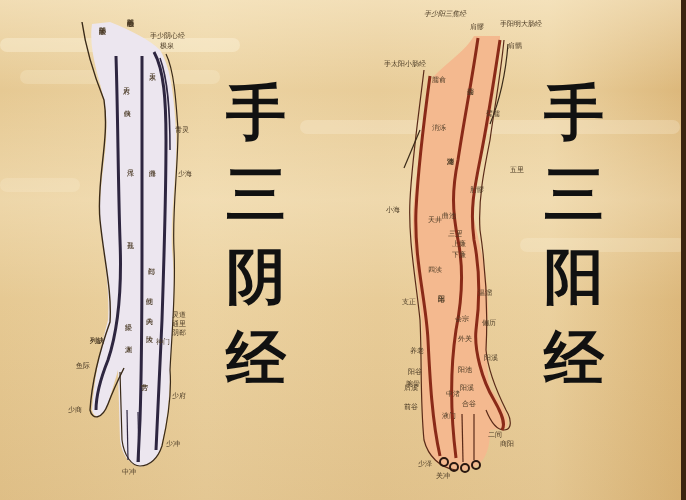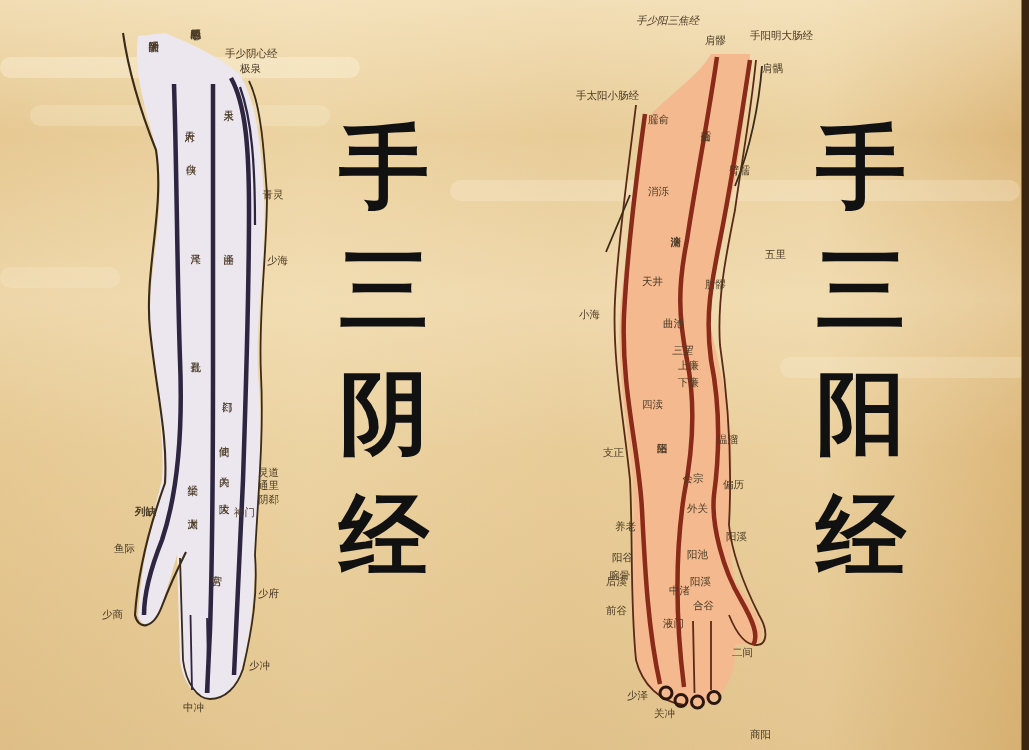--- a/index.html
+++ b/index.html
@@ -117,21 +117,21 @@
       <span class="lbl" style="left: 508px; top: 42px;">肩髃</span>
       <span class="lbl" style="left: 384px; top: 60px;">手太阳小肠经</span>
       <span class="lbl" style="left: 432px; top: 76px;">臑俞</span>
       <span class="lbl v" style="left: 466px; top: 82px;">臑会</span>
       <span class="lbl" style="left: 486px; top: 110px;">臂臑</span>
       <span class="lbl" style="left: 432px; top: 124px;">消泺</span>
       <span class="lbl v" style="left: 446px; top: 152px;">清冷渊</span>
       <span class="lbl" style="left: 490px; top: 166px; margin-left: 20px;">五里</span>
       <span class="lbl" style="left: 470px; top: 186px;">肘髎</span>
       <span class="lbl" style="left: 386px; top: 206px;">小海</span>
-      <span class="lbl" style="left: 428px; top: 184px;">天井</span>
+      <span class="lbl" style="left: 428px; top: 216px;">天井</span>
       <span class="lbl" style="left: 442px; top: 212px;">曲池</span>
       <span class="lbl" style="left: 448px; top: 230px; font-style: italic;">三里</span>
       <span class="lbl" style="left: 452px; top: 240px;">上廉</span>
       <span class="lbl" style="left: 452px; top: 251px;">下廉</span>
       <span class="lbl" style="left: 428px; top: 266px;">四渎</span>
       <span class="lbl" style="left: 402px; top: 298px;">支正</span>
       <span class="lbl" style="left: 478px; top: 289px;">温溜</span>
       <span class="lbl v" style="left: 437px; top: 290px;">三阳络</span>
       <span class="lbl" style="left: 455px; top: 315px;">会宗</span>
       <span class="lbl" style="left: 482px; top: 319px;">偏历</span>
@@ -141,17 +141,17 @@
       <span class="lbl" style="left: 406px; top: 380px;">腕骨</span>
       <span class="lbl" style="left: 408px; top: 368px;">阳谷</span>
       <span class="lbl" style="left: 458px; top: 366px;">阳池</span>
       <span class="lbl" style="left: 460px; top: 384px;">阳溪</span>
       <span class="lbl" style="left: 404px; top: 384px;">后溪</span>
       <span class="lbl" style="left: 462px; top: 400px;">合谷</span>
       <span class="lbl" style="left: 442px; top: 412px;">液门</span>
       <span class="lbl" style="left: 446px; top: 390px;">中渚</span>
       <span class="lbl" style="left: 404px; top: 403px;">前谷</span>
       <span class="lbl" style="left: 488px; top: 431px;">二间</span>
-      <span class="lbl" style="left: 500px; top: 440px; margin-top: 46px;">商阳</span>
+      <span class="lbl" style="left: 500px; top: 440px;">商阳</span>
       <span class="lbl" style="left: 418px; top: 460px;">少泽</span>
       <span class="lbl" style="left: 436px; top: 472px;">关冲</span>
     </div>
 </div>
 
 </body></html>

